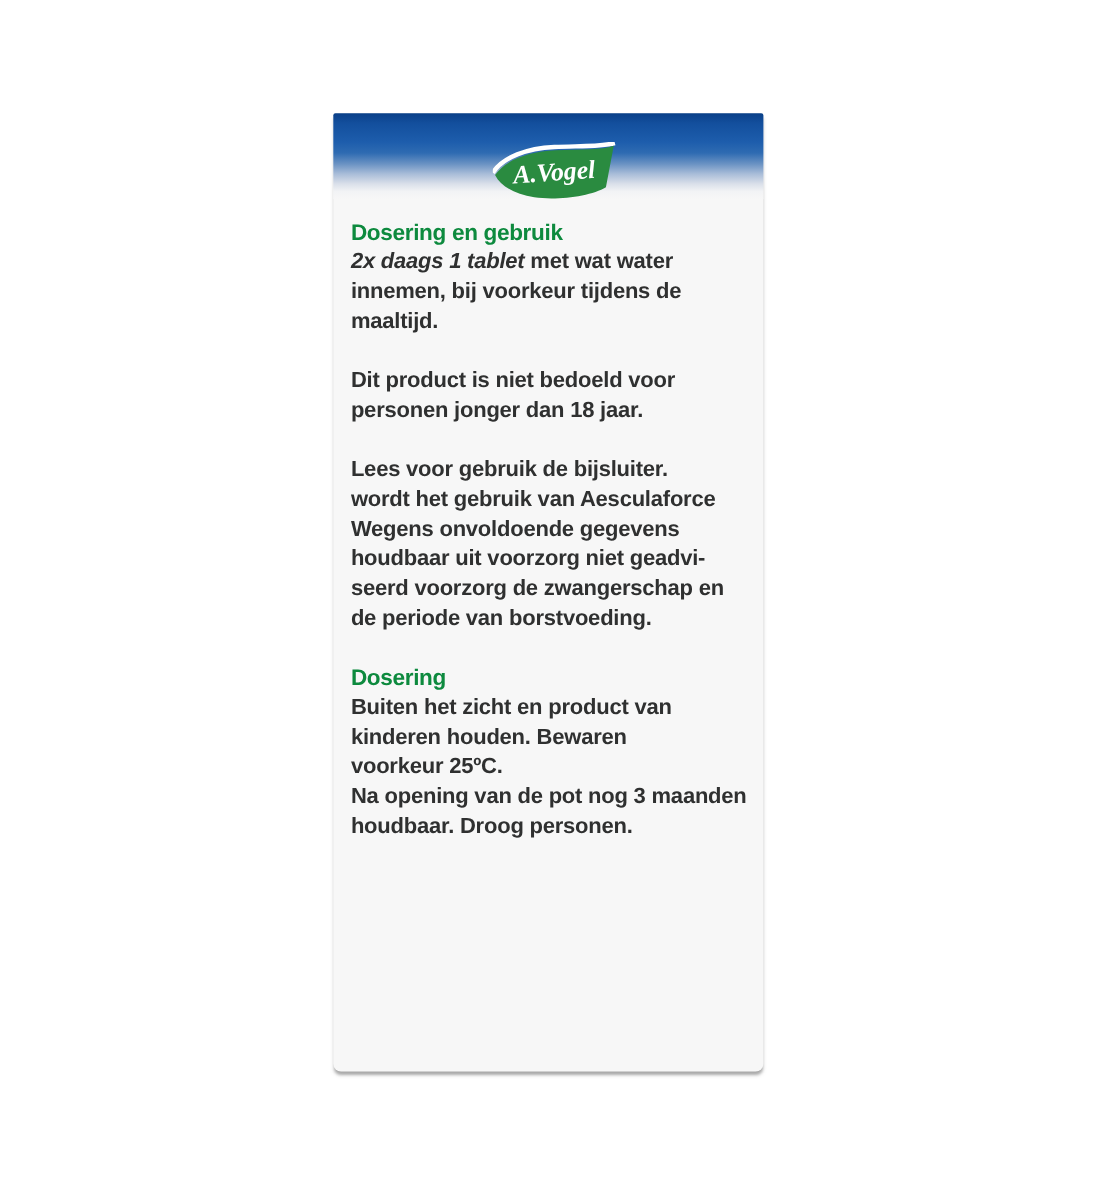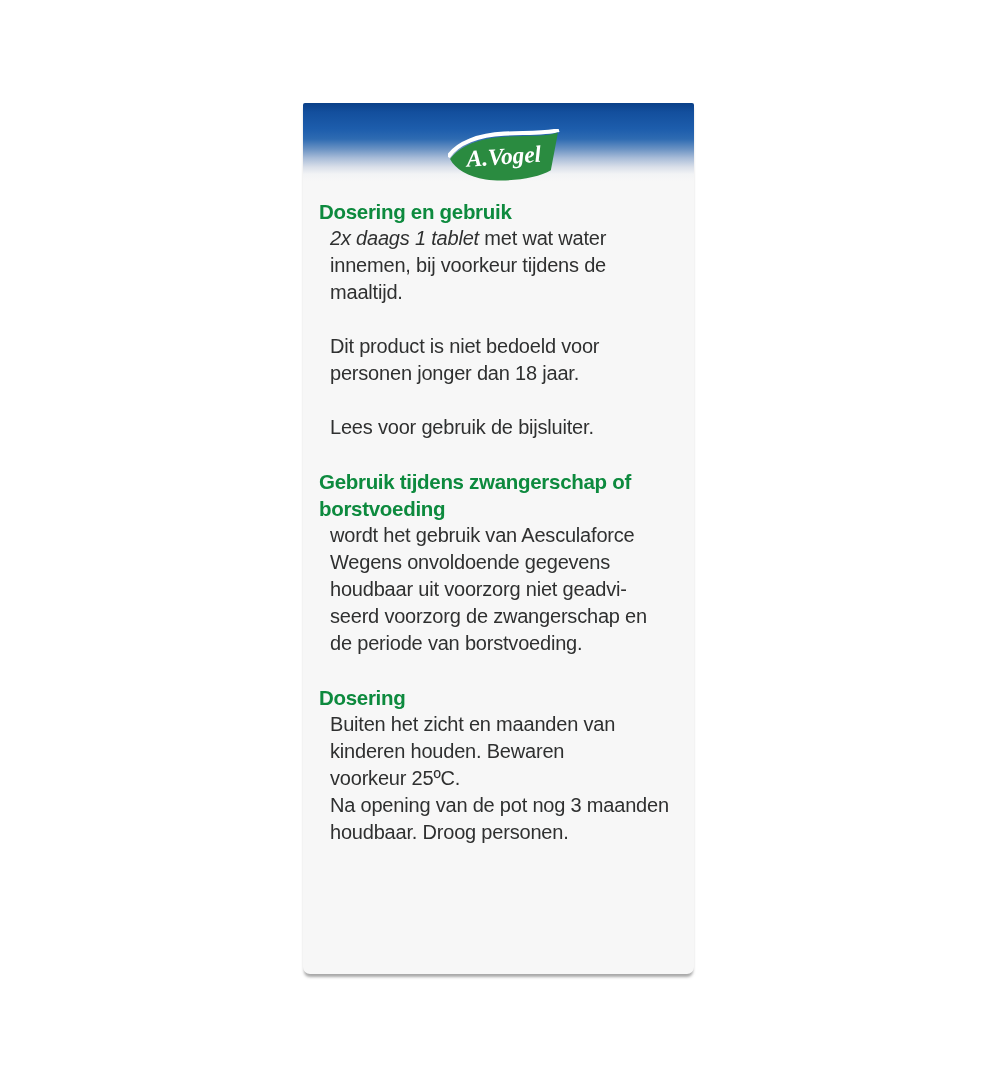--- a/index.html
+++ b/index.html
@@ -68,23 +68,22 @@
     line-height: 27px;
     height: 27px;
   }
   .block.heading .line {
     font-size: 20.5px;
     font-weight: bold;
     letter-spacing: -0.3px;
   }
   .block.body .line {
     font-size: 20px;
-    font-weight: normal;
+    font-weight: bold;
     letter-spacing: -0.2px;
-    margin-left: 11px;
   }
   .it { font-style: italic; }
 </style>
 </head>
 <body>
 
 <div class="stage">
   <div class="panel">
 
     <div class="header-gradient"></div>
@@ -104,36 +103,32 @@
           <div class="line"><span>innemen, bij voorkeur tijdens de</span></div>
           <div class="line"><span>maaltijd.</span></div>
         </div>
         <div class="block body gap" style="color: rgb(47, 48, 48);">
           <div class="line"><span>Dit product is niet bedoeld voor</span></div>
           <div class="line"><span>personen jonger dan 18 jaar.</span></div>
         </div>
         <div class="block body gap" style="color: rgb(47, 48, 48);">
           <div class="line"><span>Lees voor gebruik de bijsluiter.</span></div>
         </div>
-        <div class="block heading gap" style="color: rgb(13, 138, 62);">
-          <div class="line"><span>Gebruik tijdens zwangerschap of</span></div>
-          <div class="line"><span>borstvoeding</span></div>
-        </div>
         <div class="block body" style="color: rgb(47, 48, 48);">
           <div class="line"><span>wordt het gebruik van Aesculaforce</span></div>
           <div class="line"><span>Wegens onvoldoende gegevens</span></div>
           <div class="line"><span>houdbaar uit voorzorg niet geadvi-</span></div>
           <div class="line"><span>seerd voorzorg de zwangerschap en</span></div>
           <div class="line"><span>de periode van borstvoeding.</span></div>
         </div>
         <div class="block heading gap" style="color: rgb(13, 138, 62);">
           <div class="line"><span>Dosering</span></div>
         </div>
         <div class="block body" style="color: rgb(47, 48, 48);">
-          <div class="line"><span>Buiten het zicht en maanden van</span></div>
+          <div class="line"><span>Buiten het zicht en product van</span></div>
           <div class="line"><span>kinderen houden. Bewaren</span></div>
           <div class="line"><span>voorkeur 25ºC.</span></div>
           <div class="line"><span>Na opening van de pot nog 3 maanden</span></div>
           <div class="line"><span>houdbaar. Droog personen.</span></div>
         </div>
       </div>
 
   </div>
 </div>
 

